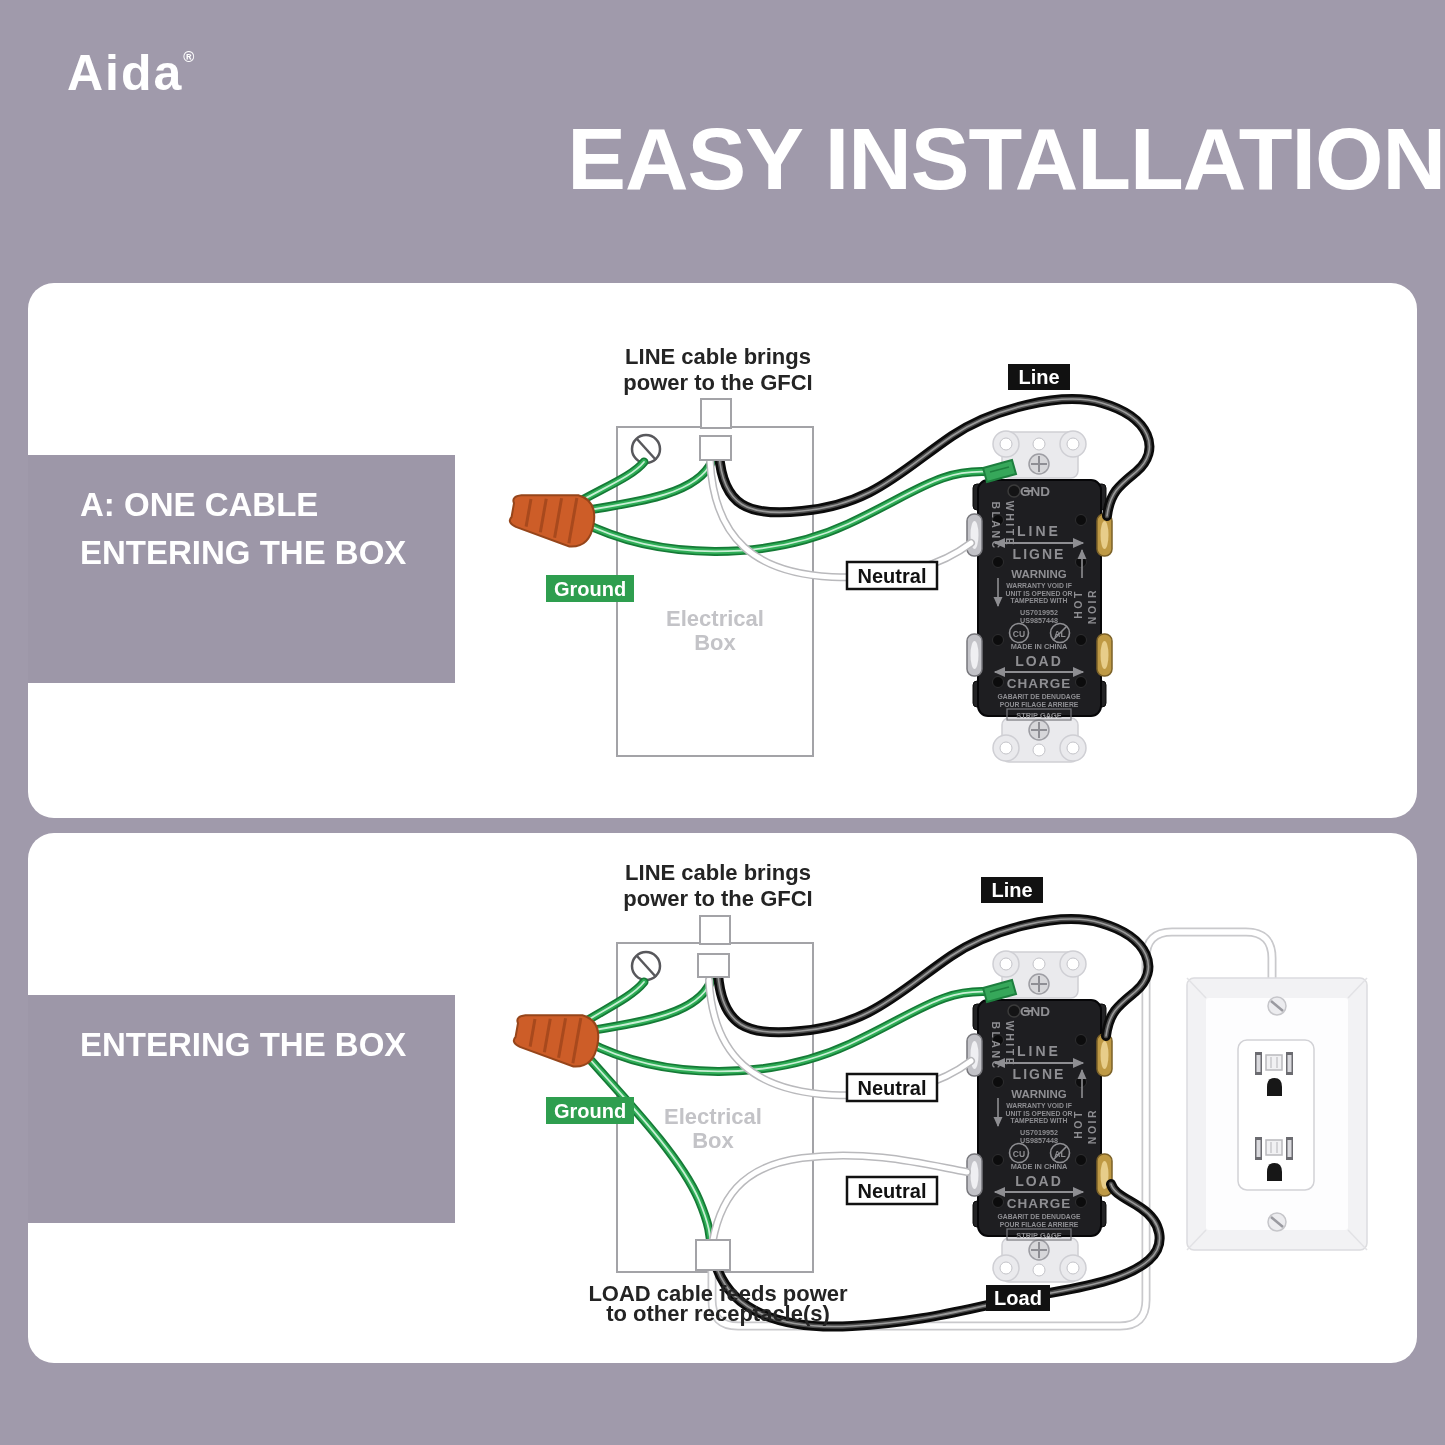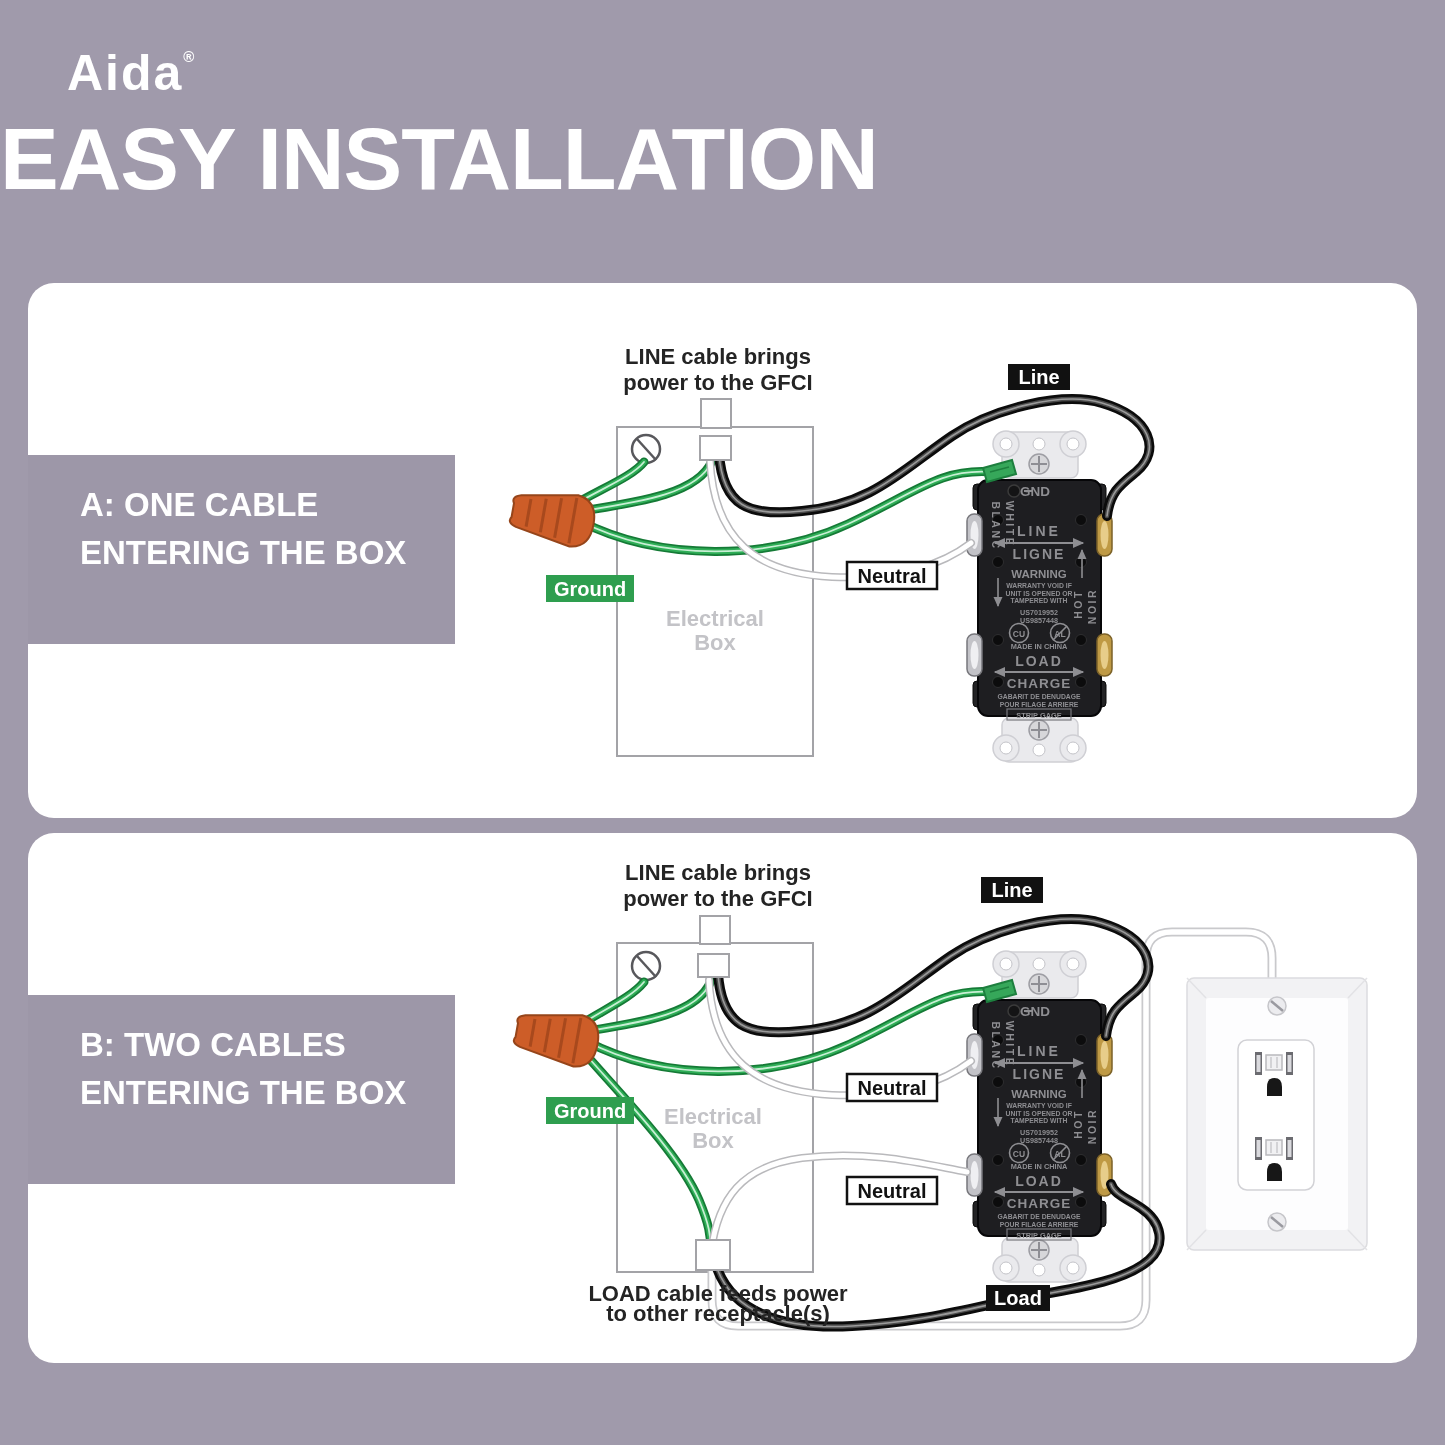--- a/index.html
+++ b/index.html
@@ -7,30 +7,30 @@
     width:1445px;height:1445px;position:relative;overflow:hidden;
     background:#a09aab;
     font-family:"Liberation Sans",sans-serif;
   }
   .logo{
     position:absolute;left:55px;top:44px;color:#fff;
     font-size:50px;font-weight:bold;letter-spacing:2px;margin-left:12px;
   }
   .logo sup{font-size:15px;vertical-align:28px}
   .title{
-    position:absolute;left:0;top:108px;width:100%;text-align:left;
+    position:absolute;left:0;top:108px;width:100%;text-align:right;
     color:#fff;font-size:88px;font-weight:bold;letter-spacing:-1px;white-space:nowrap;
   }
   .panel{
     position:absolute;left:28px;width:1389px;background:#fff;border-radius:26px;
   }
   #panelA{top:283px;height:535px}
   #panelB{top:833px;height:530px}
   .side-label{
-    position:absolute;left:28px;width:427px;height:189px;
+    position:absolute;left:28px;width:427px;height:228px;
     background:#9d97a8;color:#fff;font-weight:bold;
     font-size:33px;line-height:48px;
     padding:26px 0 0 52px;box-sizing:border-box;
   }
   #labelA{top:455px}
   #labelB{top:995px}
   svg.overlay{position:absolute;left:0;top:0;z-index:5}
   
   .ann{font-size:22px;font-weight:bold;fill:#242424;text-anchor:middle}
   .boxlabel{font-size:22px;font-weight:bold;fill:#c3c3c7;text-anchor:middle}
@@ -60,21 +60,20 @@
 <div class="title">EASY INSTALLATION</div>
 
 <div class="panel" id="panelA"></div>
 <div class="panel" id="panelB"></div>
 
 <div class="side-label" id="labelA">
   <div>A: ONE CABLE</div>
   <div>ENTERING THE BOX</div>
 </div>
 <div class="side-label" id="labelB">
-  <div>B: TWO CABLES</div>
   <div>ENTERING THE BOX</div>
 </div>
 
 <svg class="overlay" width="1445" height="1445" viewBox="0 0 1445 1445">
   <defs>
     <marker id="ah" markerWidth="7" markerHeight="7" viewBox="0 0 10 10" refX="8" refY="5" orient="auto-start-reverse">
       <path d="M0,1 L9,5 L0,9 Z" fill="#8e8e92"></path>
     </marker>
 
     <path id="pa-g1" d="M572,506 C600,489 632,477 644,462"></path>

